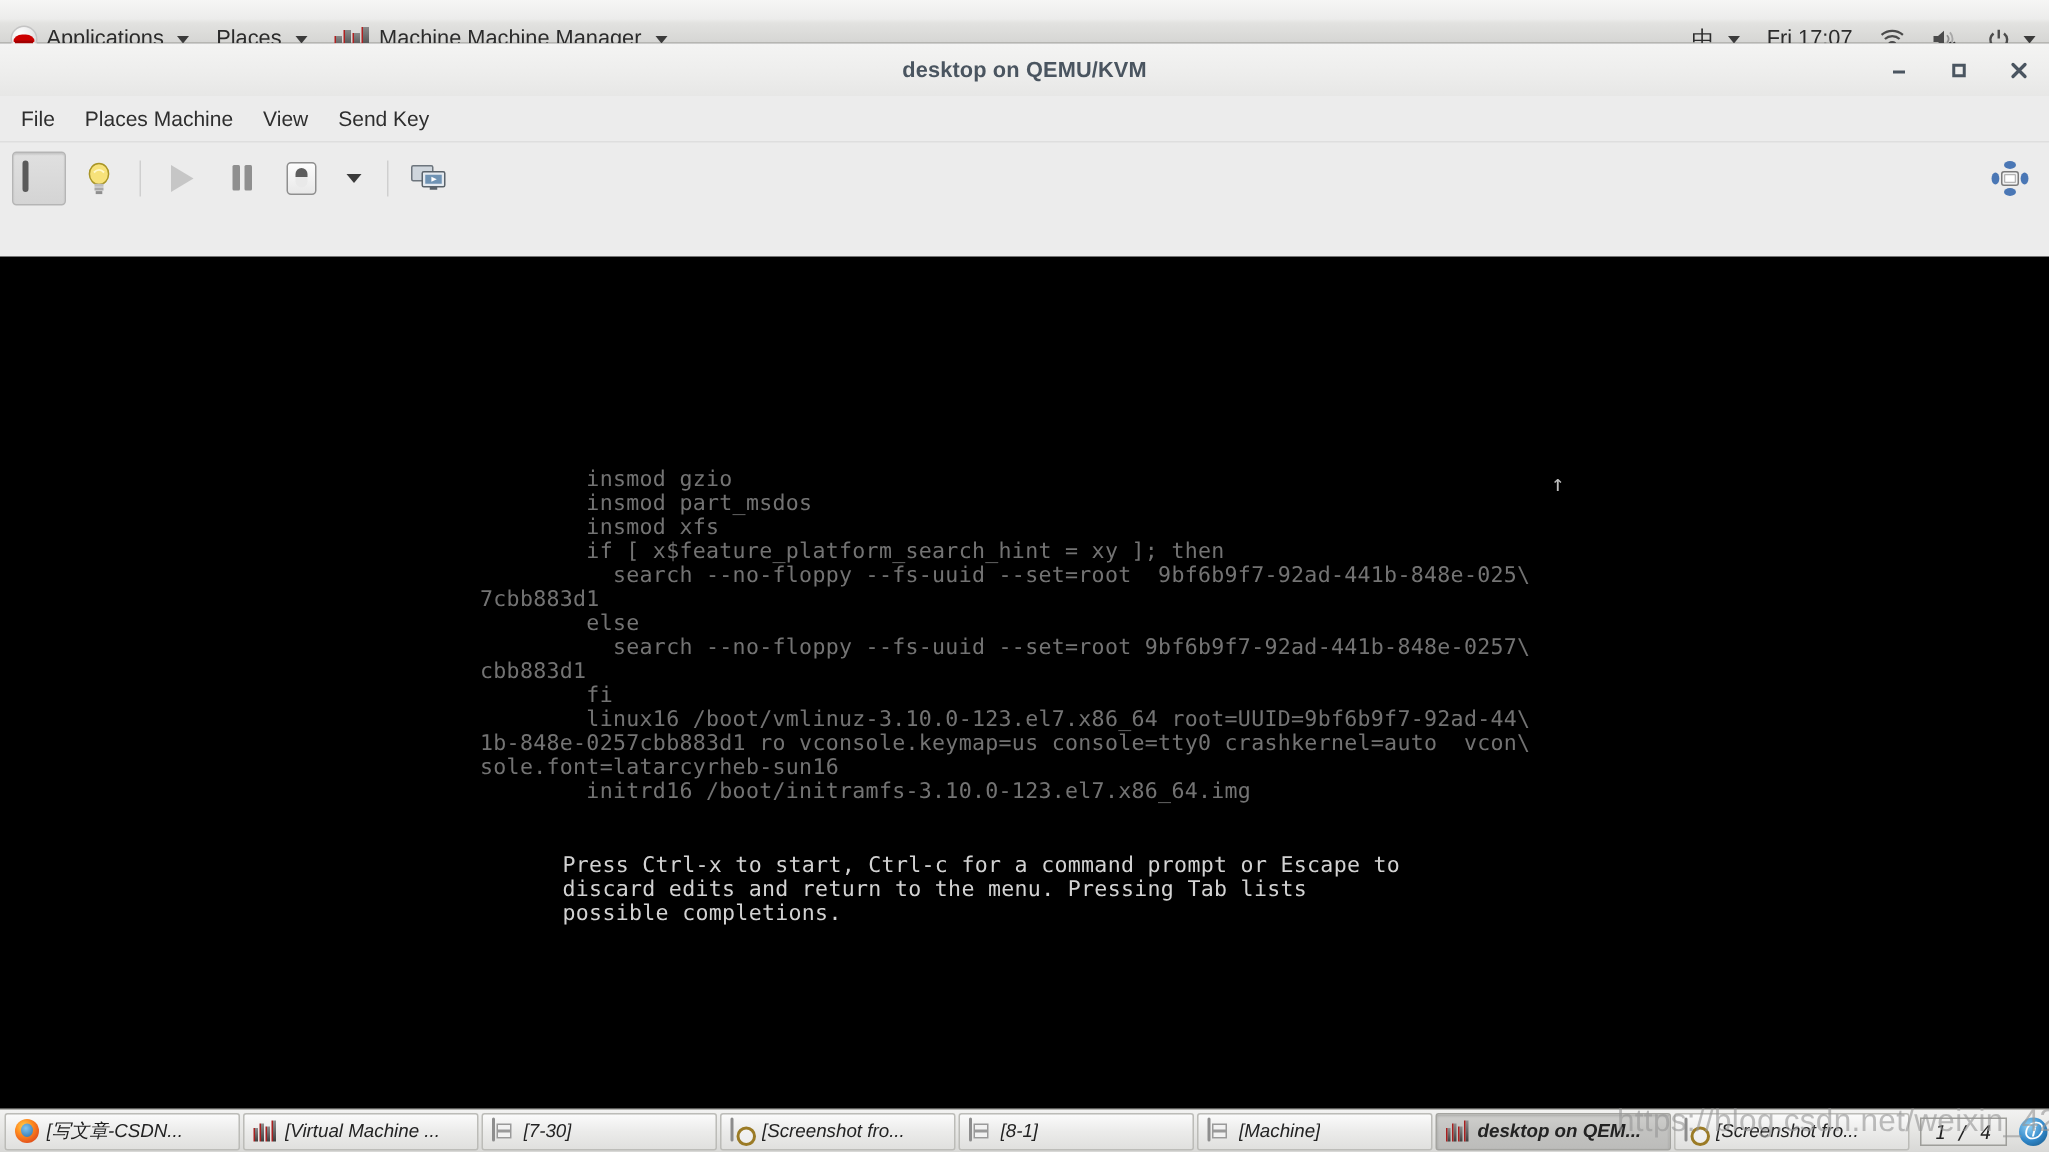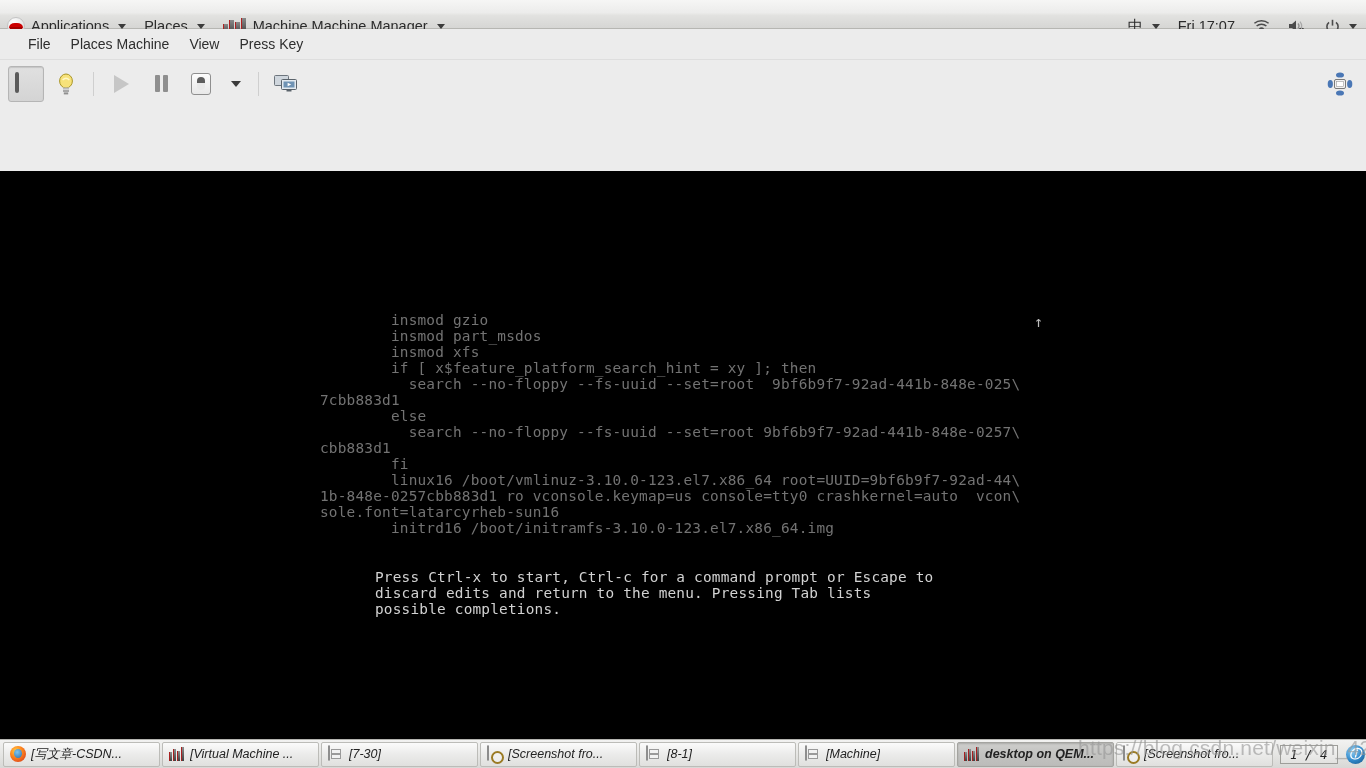--- a/index.html
+++ b/index.html
@@ -95,21 +95,21 @@
   .wctl {
     width: 40px; height: 35px;
     display: flex; align-items: center; justify-content: center;
     color: #4a5560;
   }
   .wctl svg { display: block; }
 
   #menubar {
     height: 30px;
     display: flex; align-items: center;
-    padding-left: 18px;
+    padding-left: 4px;
     background: #ececec;
     font-size: 14px; color: #2e2e2e;
   }
   .menu-item { padding: 4px 10px; white-space: nowrap; }
 
   #toolbar {
     height: 48px;
     background: #ececec;
     border-top: 1px solid #dedede;
     display: flex; align-items: center;
@@ -385,26 +385,46 @@
         <path d="M4 3.3 A5.6 5.6 0 1 0 11 3.3" stroke="#4b4b4b" stroke-width="1.6" fill="none"></path>
         <line x1="7.5" y1="0.8" x2="7.5" y2="6.6" stroke="#4b4b4b" stroke-width="1.6"></line>
       </svg>
     </span>
     <span class="caret"></span>
   </div>
 </div>
 
 <div id="vmm-window">
 
+  <div id="titlebar">
+    <span id="window-title">desktop on QEMU/KVM</span>
+    <div id="window-controls">
+      <span class="wctl">
+        <svg width="12" height="12" viewBox="0 0 12 12">
+            <rect x="2" y="6" width="8" height="2" fill="#4a5560"></rect>
+          </svg>
+      </span>
+      <span class="wctl">
+        <svg width="12" height="12" viewBox="0 0 12 12">
+            <rect x="2.5" y="2.5" width="7" height="7" fill="none" stroke="#4a5560" stroke-width="2"></rect>
+          </svg>
+      </span>
+      <span class="wctl">
+        <svg width="12" height="12" viewBox="0 0 12 12">
+          <path d="M2 2 L10 10 M10 2 L2 10" stroke="#4a5560" stroke-width="2.2" stroke-linecap="round"></path>
+        </svg>
+      </span>
+    </div>
+  </div>
 
   <div id="menubar">
     <span class="menu-item">File</span>
     <span class="menu-item">Places Machine</span>
     <span class="menu-item">View</span>
-    <span class="menu-item">Press Key</span>
+    <span class="menu-item">Send Key</span>
   </div>
 
   <div id="toolbar">
 
     <span class="tb-btn active">
       <span class="g-monitor">
         <span class="scr"></span><span class="stand"></span>
       </span>
     </span>
 

